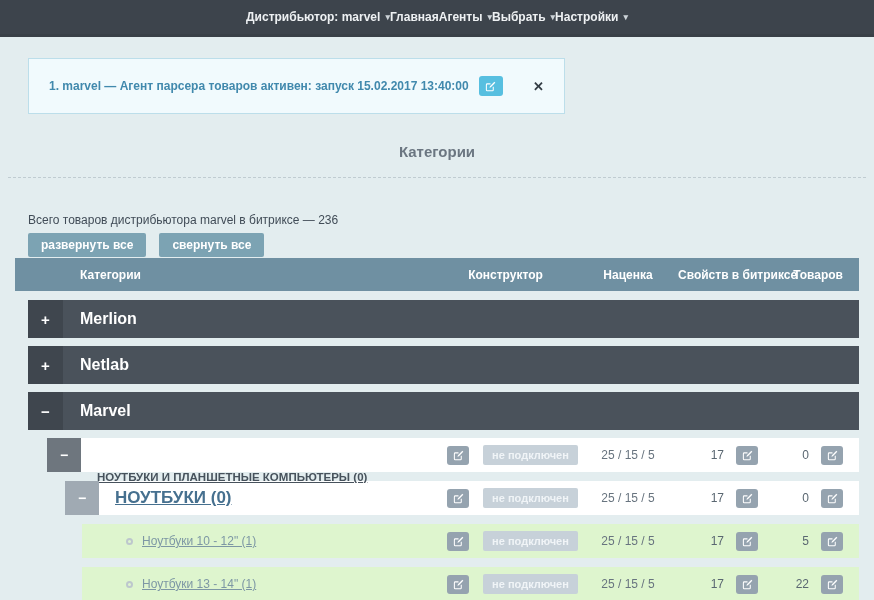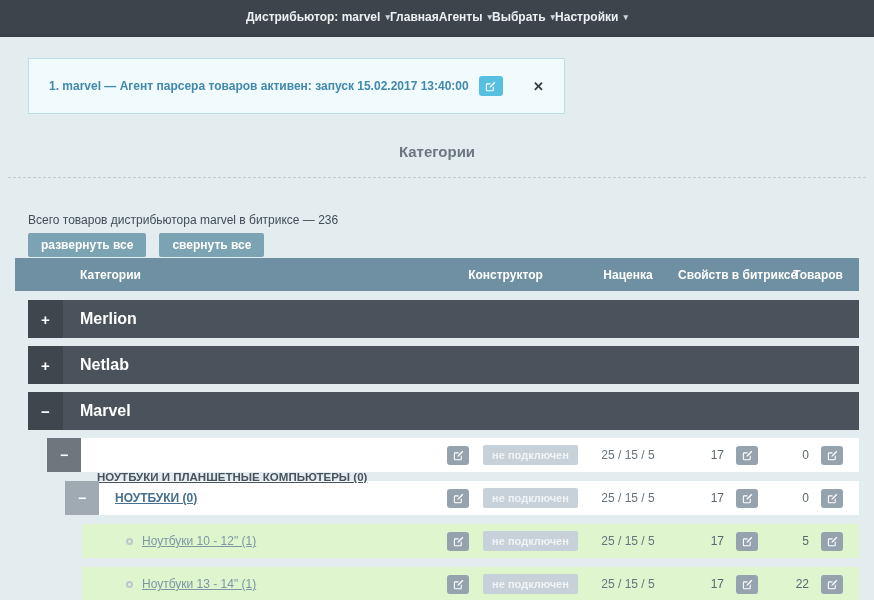--- a/index.html
+++ b/index.html
@@ -103,21 +103,21 @@
     color: #ffffff; font-size: 14px; font-weight: bold;
     display: flex; align-items: center; justify-content: center; cursor: pointer;
   }
   .toggle-sq.dark  { background: #6e767e; }
   .toggle-sq.light { background: #a0aab3; }
   .cat-link {
     margin-left: 16px; font-size: 11.5px; font-weight: bold;
     text-decoration: underline; cursor: pointer; white-space: nowrap;
   }
   .cat-link.lvl1 { color: #47525c; margin-top: 44px; }
-  .cat-link.lvl2 { color: #46708f; font-size: 12px; }
+  .cat-link.lvl2 { color: #46708f; font-size: 17px; }
   .cat-link.lvl3 { color: #7d97a4; font-weight: normal; font-size: 12px; margin-left: 9px; }
   .ring-icon {
     width: 7px; height: 7px; border: 2px solid #bdc7cd; border-radius: 50%;
     margin-left: 44px; flex: 0 0 auto;
   }
 
   .cell-constructor { display: flex; justify-content: center; }
   .cell-badge { display: flex; justify-content: center; }
   .badge {
     background: #c7d1d9; color: #f0f4f7; font-size: 11px; font-weight: bold;

